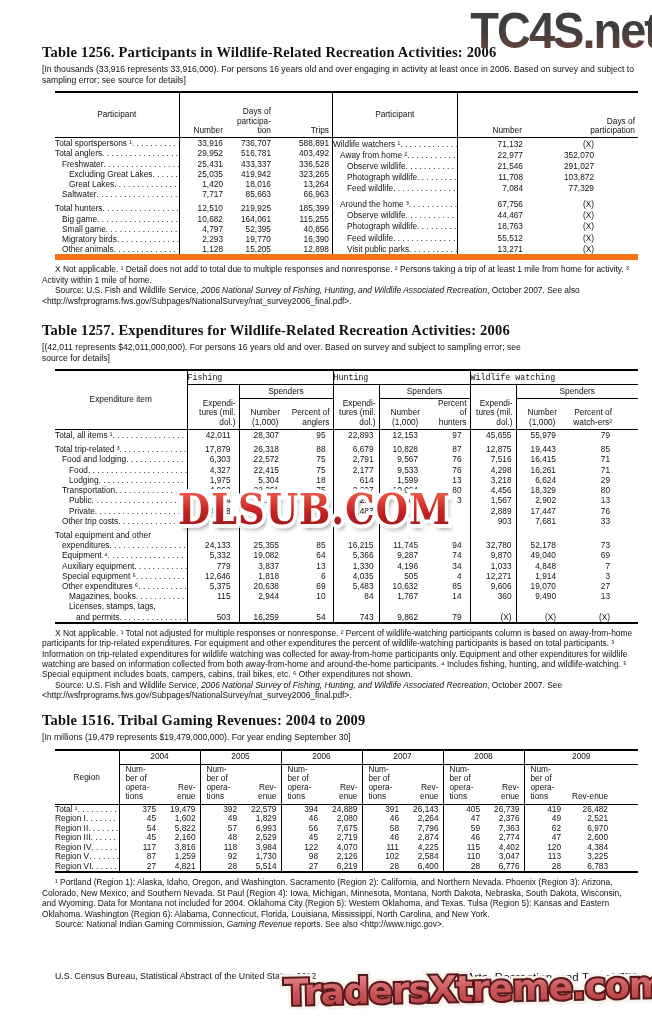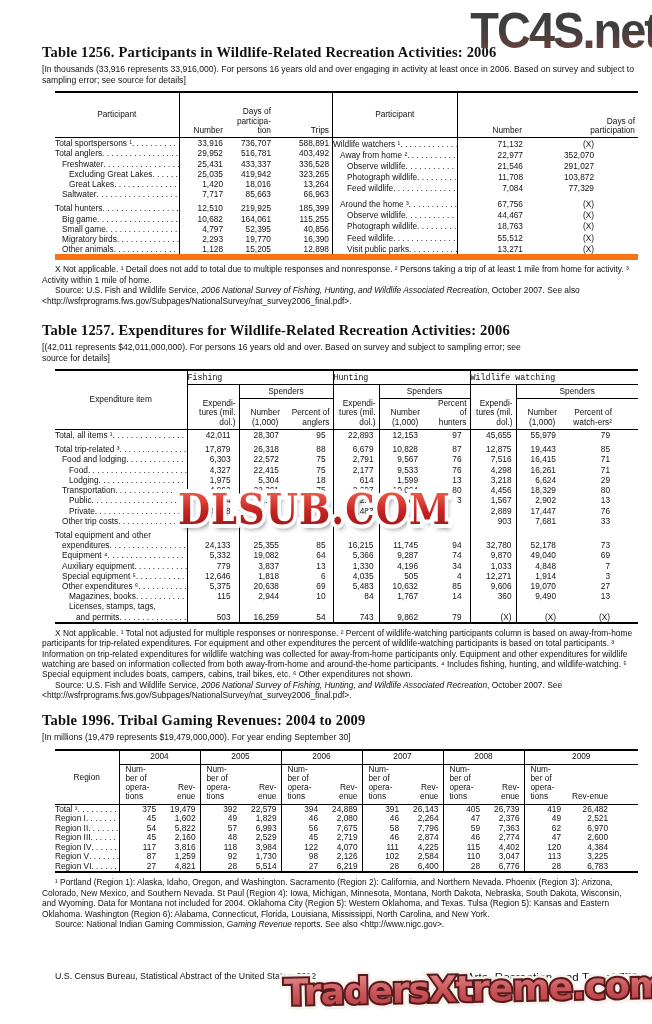--- a/index.html
+++ b/index.html
@@ -728,21 +728,21 @@
           </tbody>
       </table>
     </div>
     <div class="fn">
       <p>X Not applicable. ¹ Total not adjusted for multiple responses or nonresponse. ² Percent of wildlife-watching participants column is based on away-from-home participants for trip-related expenditures. For equipment and other expenditures the percent of wildlife-watching participants is based on total participants. ³ Information on trip-related expenditures for wildlife watching was collected for away-from-home participants only. Equipment and other expenditures for wildlife watching are based on information collected from both away-from-home and around-the-home participants. ⁴ Includes fishing, hunting, and wildlife-watching. ⁵ Special equipment includes boats, campers, cabins, trail bikes, etc. ⁶ Other expenditures not shown.</p>
       <p><span>Source: U.S. Fish and Wildlife Service, </span><span class="it">2006 National Survey of Fishing, Hunting, and Wildlife Associated Recreation</span><span>, October 2007. See &lt;http://wsfrprograms.fws.gov/Subpages/NationalSurvey/nat_survey2006_final.pdf&gt;.</span></p>
     </div>
   </div>
 
   <div class="sec" style="top:712px;">
-    <h1 class="ttl">Table 1996. Tribal Gaming Revenues: 2004 to 2009</h1>
+    <h1 class="ttl">Table 1516. Tribal Gaming Revenues: 2004 to 2009</h1>
     <div class="note">[In millions (19,479 represents $19,479,000,000). For year ending September 30]</div>
     <div class="tblzone">
       <table class="t1258">
         <colgroup>
           <col style="width:64px">
           <col style="width:41px">
             <col style="width:40px">
           <col style="width:41px">
             <col style="width:40px">
           <col style="width:41px">

